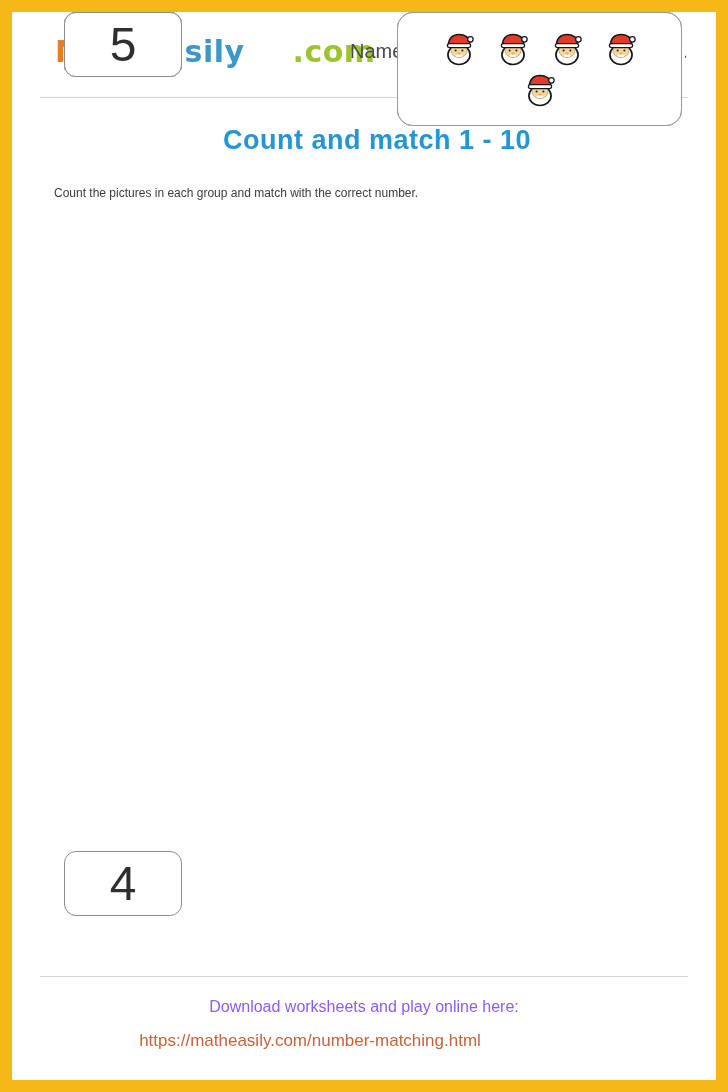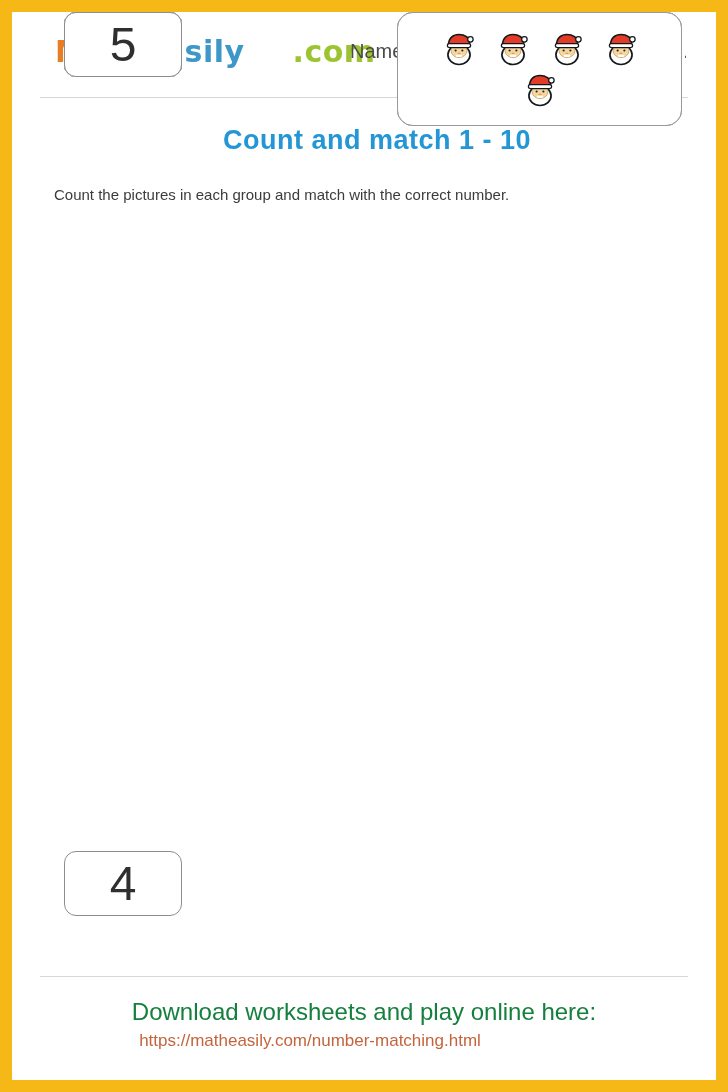--- a/index.html
+++ b/index.html
@@ -37,21 +37,21 @@
   .title {
     position:absolute; left:0; top:113px; width:704px;
     text-align:center;
     font-family:Liberation Sans, sans-serif;
     font-weight:bold; font-size:27px; letter-spacing:0.5px;
     color:#2396D5;
     margin-left:13px;
   }
   .instruction {
     position:absolute; left:42px; top:174px; width:630px;
-    font-size:15px; color:#3c3c3c;
+    font-size:12px; color:#3c3c3c;
   }
   
   .number-box {
     position:absolute; left:52px; width:118px; height:65px;
     border:1.5px solid #8d8d8d; border-radius:12px;
     background:#fff;
     display:flex; align-items:center; justify-content:center;
     font-size:48px; color:#2f2f2f;
   }
   .number-box:nth-of-type(1) { top:246px; }
@@ -75,21 +75,21 @@
   .group-box:nth-of-type(4) { top:578px; }
   .group-box:nth-of-type(5) { top:697px; }
   .group-box:nth-of-type(6) { top:814px; }
   .icon-row { display:flex; justify-content:center; gap:16px; }
   .pic-icon { width:38px; height:38px; display:block; }
   .group-box:nth-of-type(4) .icon-row { gap:24px; }
   .group-box:nth-of-type(1) .icon-row { gap:18px; }
   
   .footer-text {
     position:absolute; left:0; top:986px; width:704px;
-    text-align:center; font-size:24px; color:#15803d;
+    text-align:center; font-size:16px; color:#8b5cf6;
   }
   .footer-link {
     position:absolute; left:0; top:1019px; width:596px;
     text-align:center; font-size:17px; color:#C4643C;
     text-decoration:none; display:block; cursor:pointer;
   }
   .svg-defs { position:absolute; width:0; height:0; overflow:hidden; }
 </style>
 </head>
 <body>

